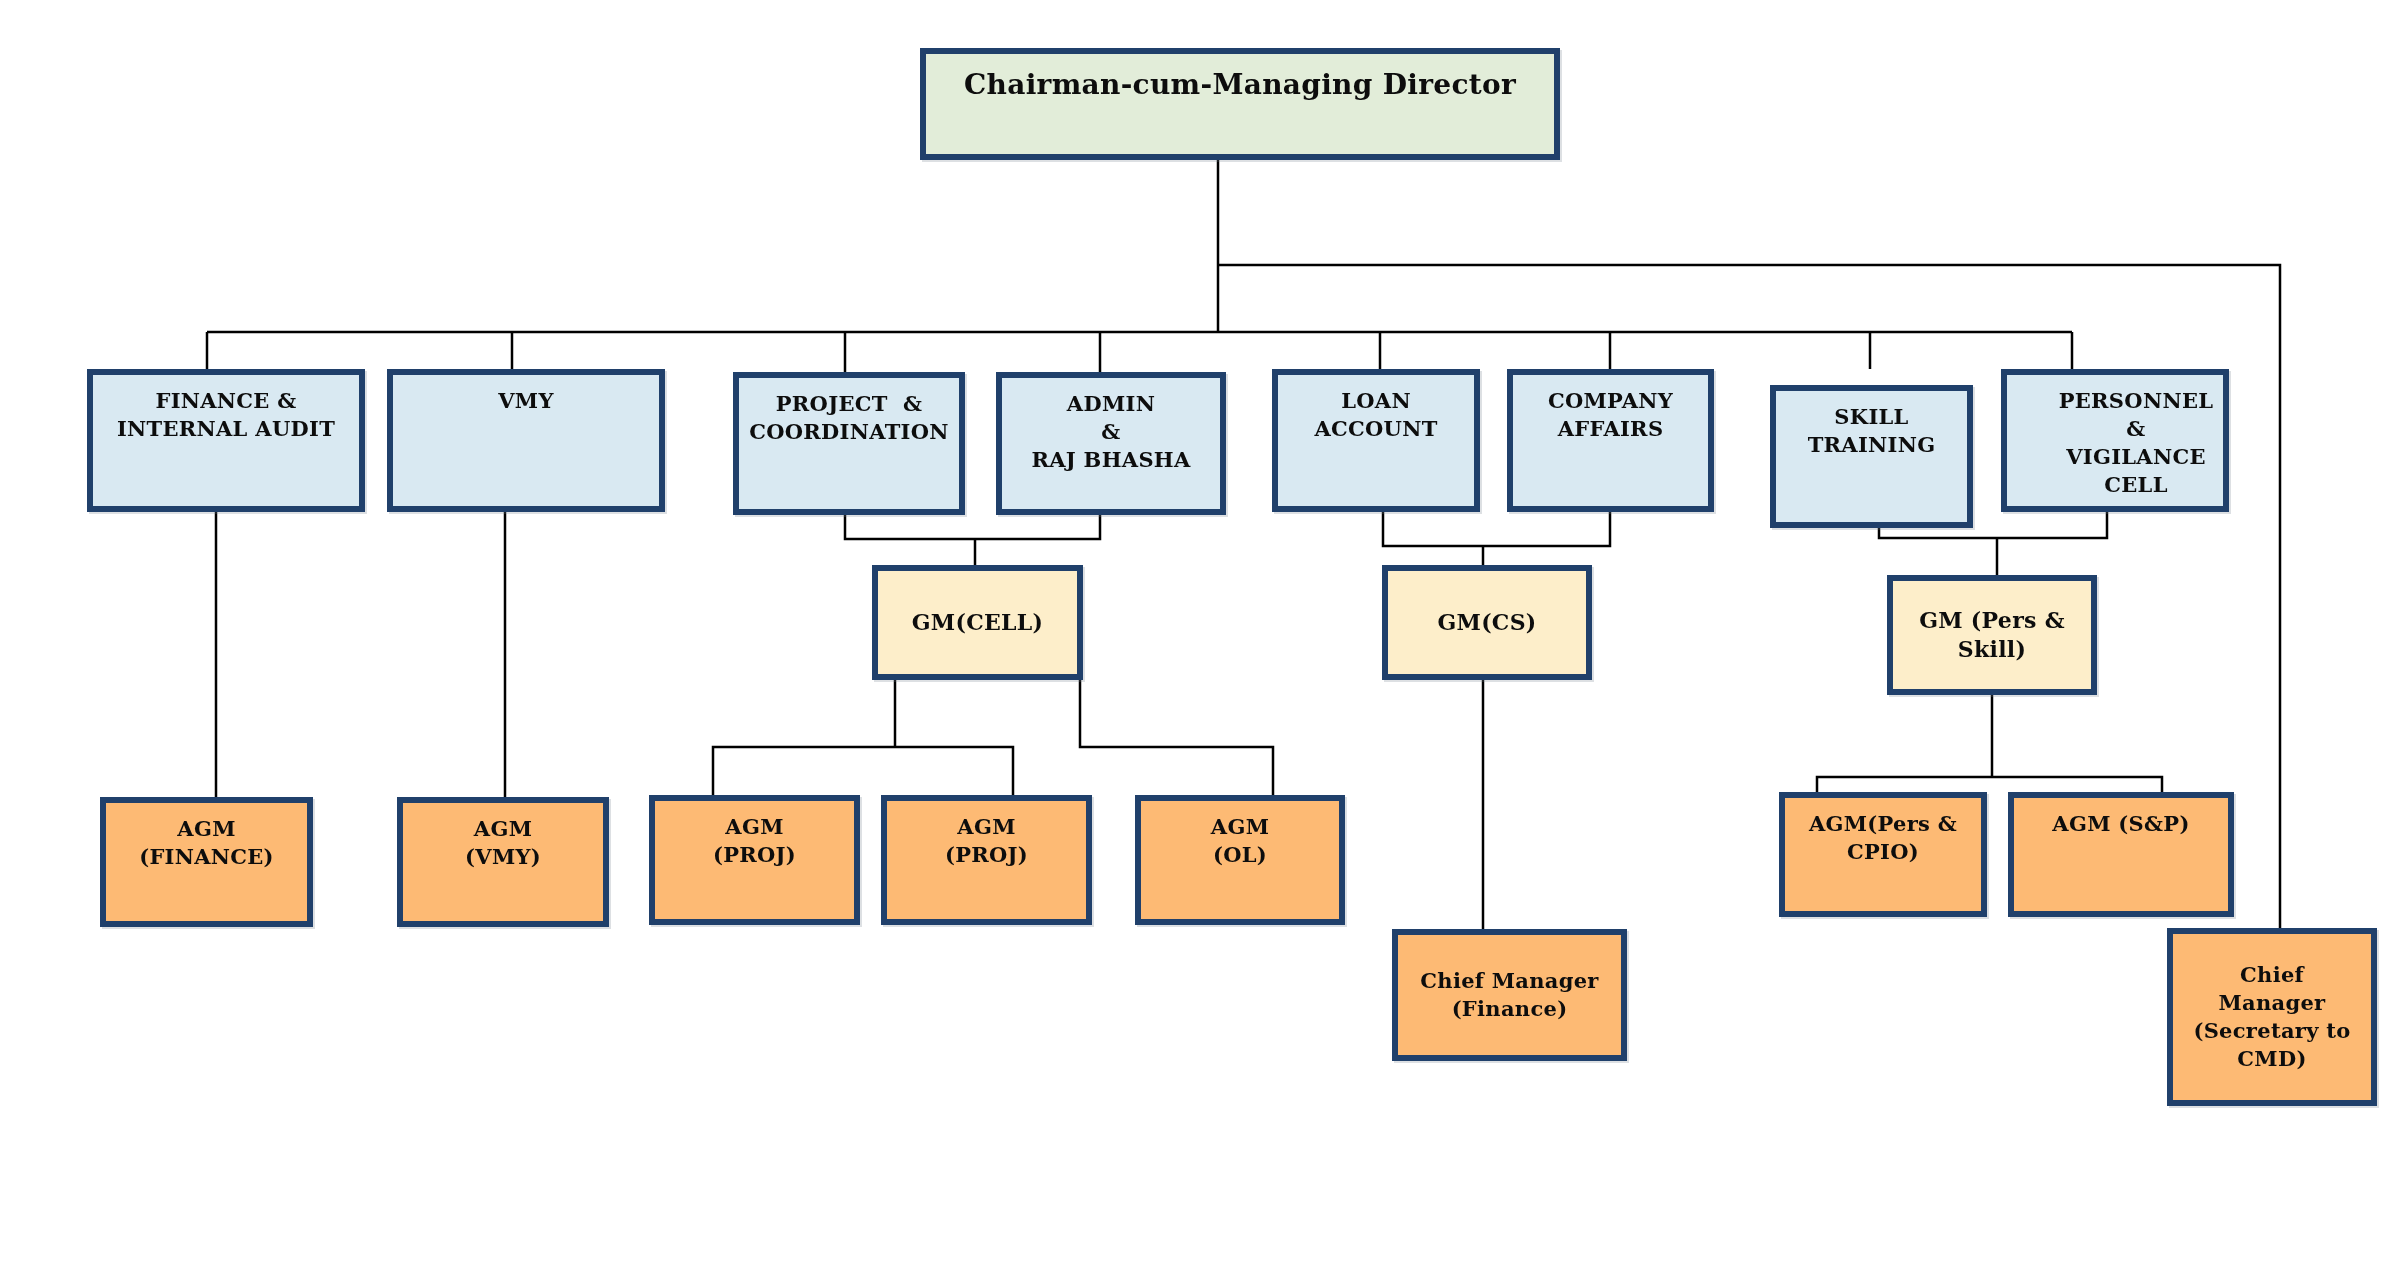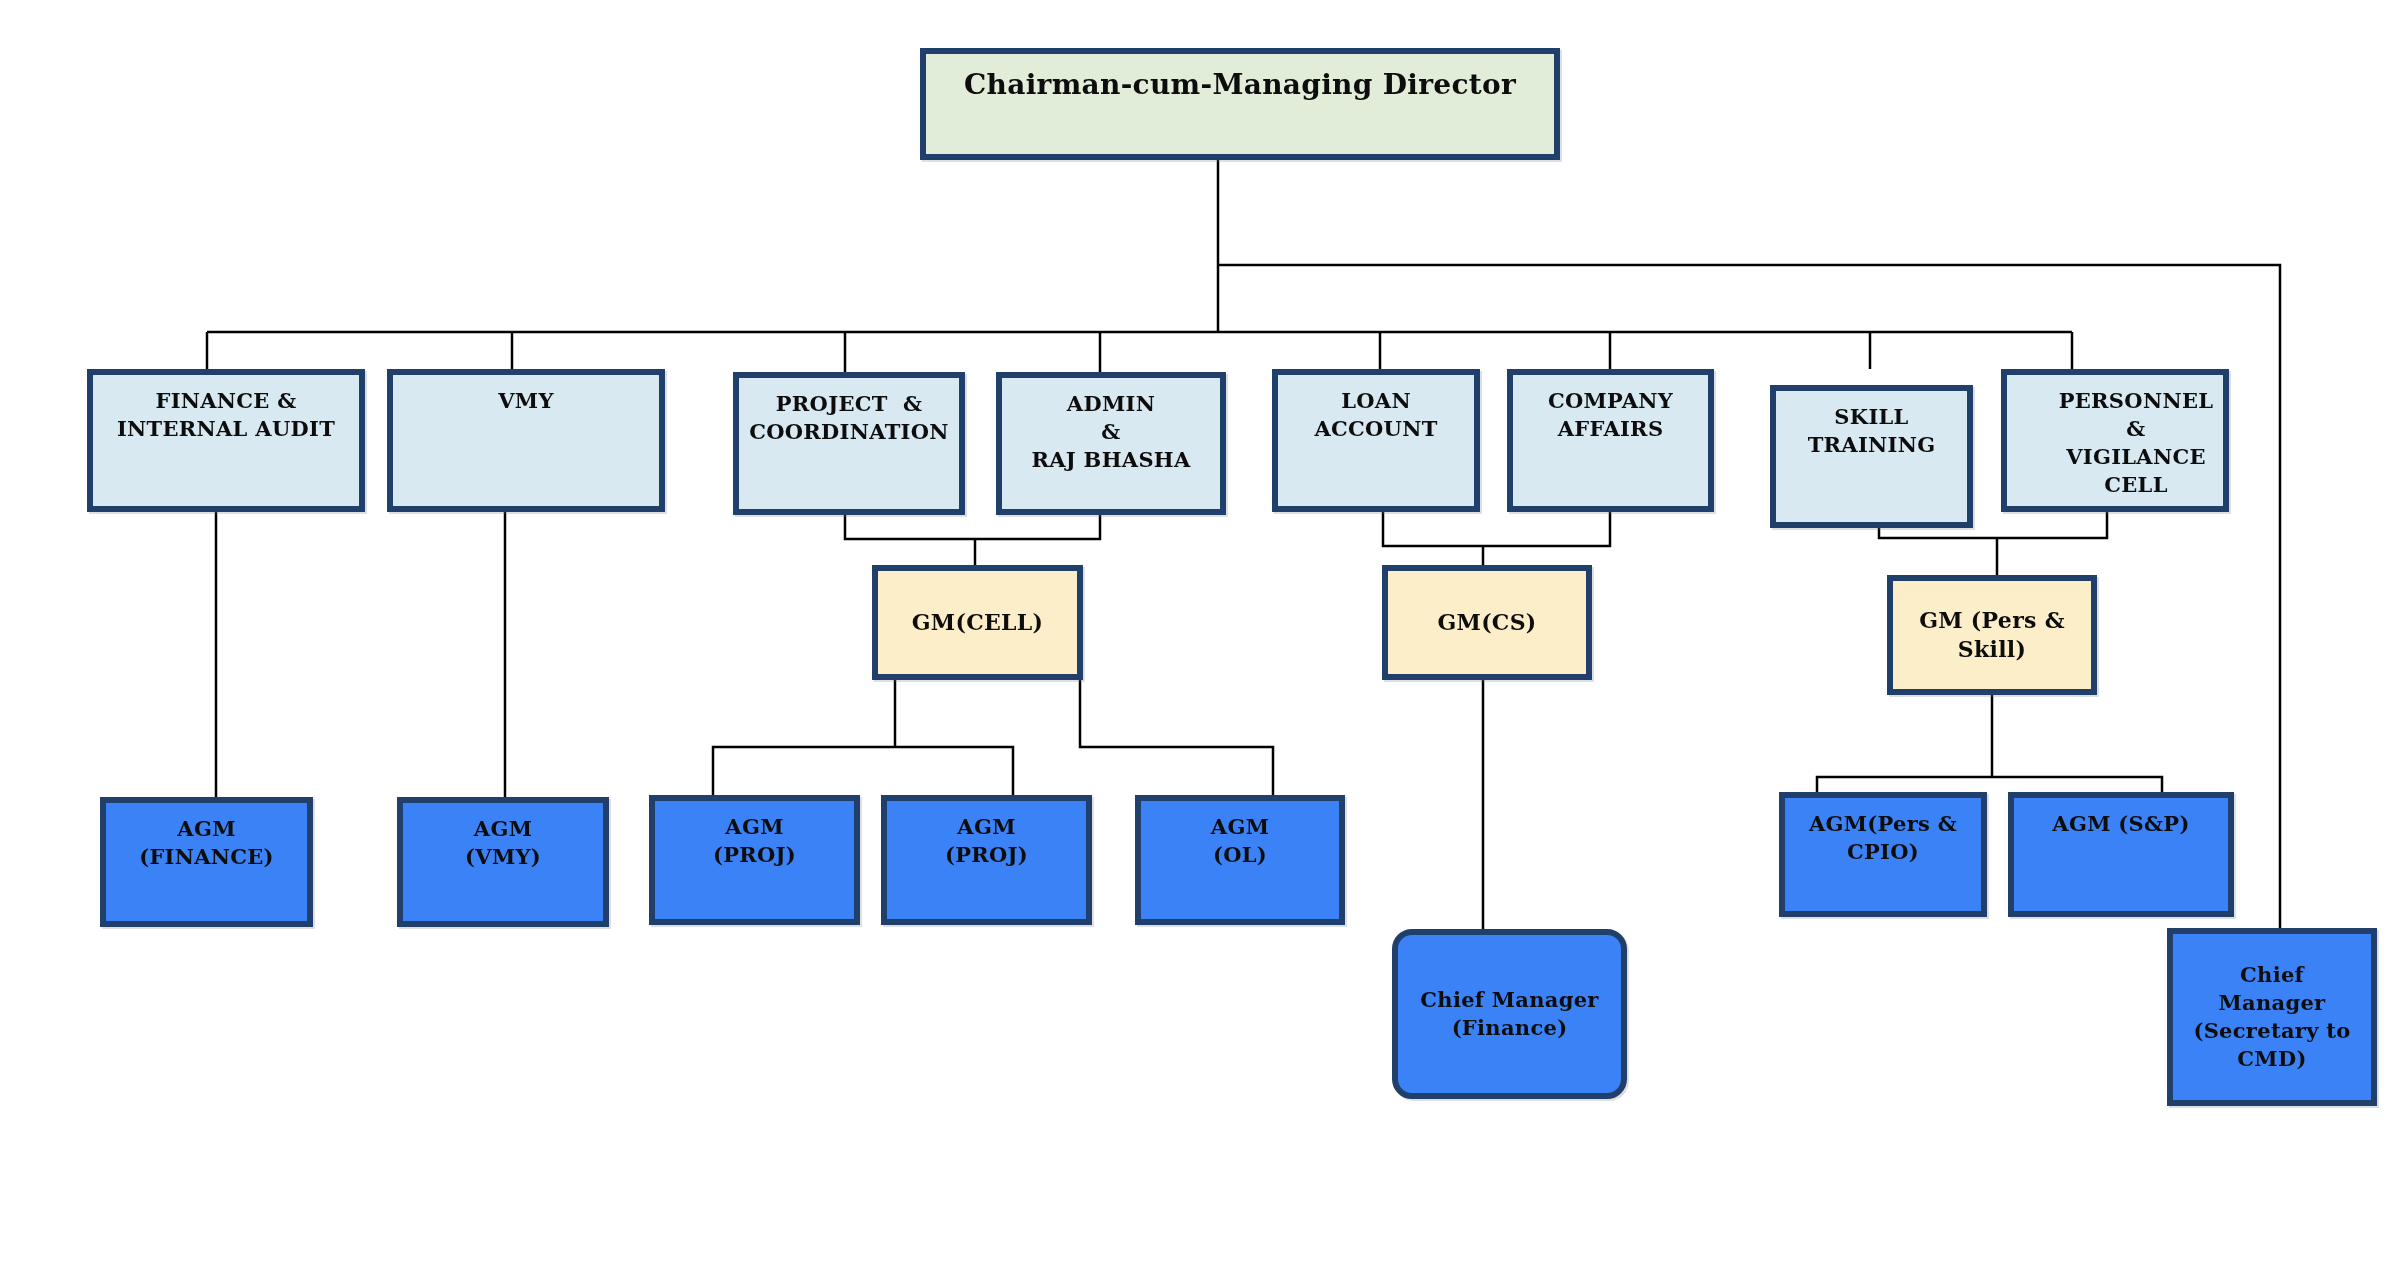--- a/index.html
+++ b/index.html
@@ -21,21 +21,21 @@
     text-align:center;line-height:1.34;
     font-size:21px;letter-spacing:.3px;
     box-shadow:2px 2px 0 rgba(120,130,145,.25);
   }
   .node span{white-space:pre-wrap;display:block;}
   .align-top{align-items:flex-start;padding-top:12px;}
   .align-middle{align-items:center;}
   .fill-green{background:#e2edd9;}
   .fill-blue{background:#d9e9f2;}
   .fill-yellow{background:#fdeeca;}
-  .fill-white{background:#3b82f6;}
+  .fill-white{background:#fdba74;}
   .fs-cmd{font-size:28px;}
   .fs-gm{font-size:22px;}
 </style>
 </head>
 <body>
 
 <div id="canvas">
 
   <svg id="wires" viewBox="0 0 2400 1275" xmlns="http://www.w3.org/2000/svg">
     <polyline points="1218,160 1218,332"></polyline>
@@ -150,21 +150,21 @@
 
   <div class="node fill-white align-top" style="left:1779px;top:792px;width:208px;height:125px;">
     <span>AGM(Pers &amp;
 CPIO)</span>
   </div>
 
   <div class="node fill-white align-top" style="left:2008px;top:792px;width:226px;height:125px;">
     <span>AGM (S&amp;P)</span>
   </div>
 
-  <div class="node fill-white align-middle" style="left:1392px;top:929px;width:235px;height:170px;border-radius:20px;">
+  <div class="node fill-white align-middle" style="left:1392px;top:929px;width:235px;height:132px;">
     <span>Chief Manager
 (Finance)</span>
   </div>
 
   <div class="node fill-white align-middle" style="left:2167px;top:928px;width:210px;height:178px;">
     <span>Chief
 Manager
 (Secretary to
 CMD)</span>
   </div>

